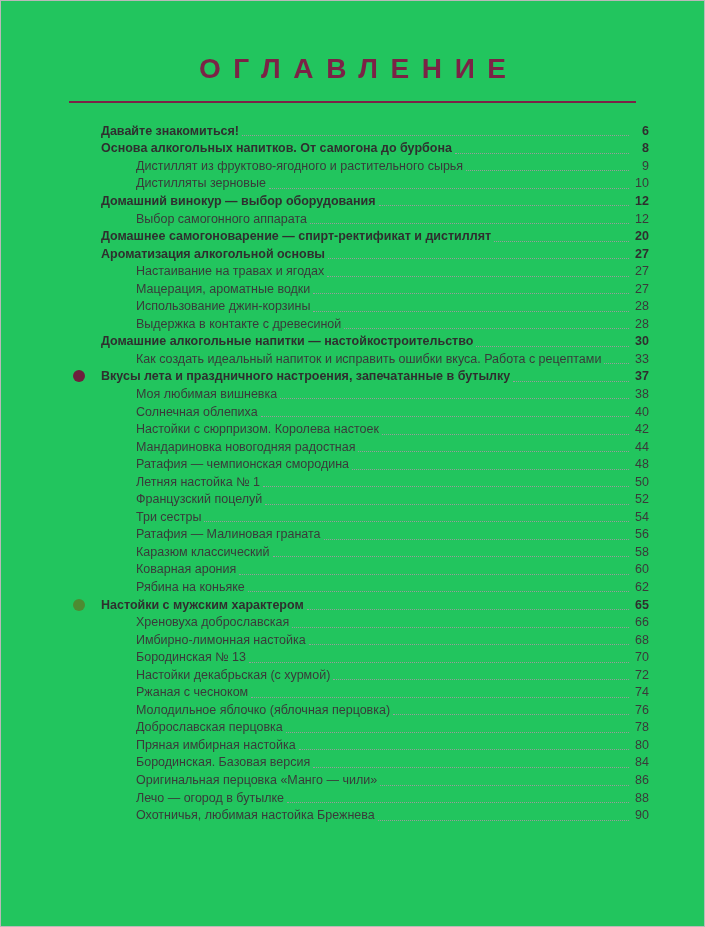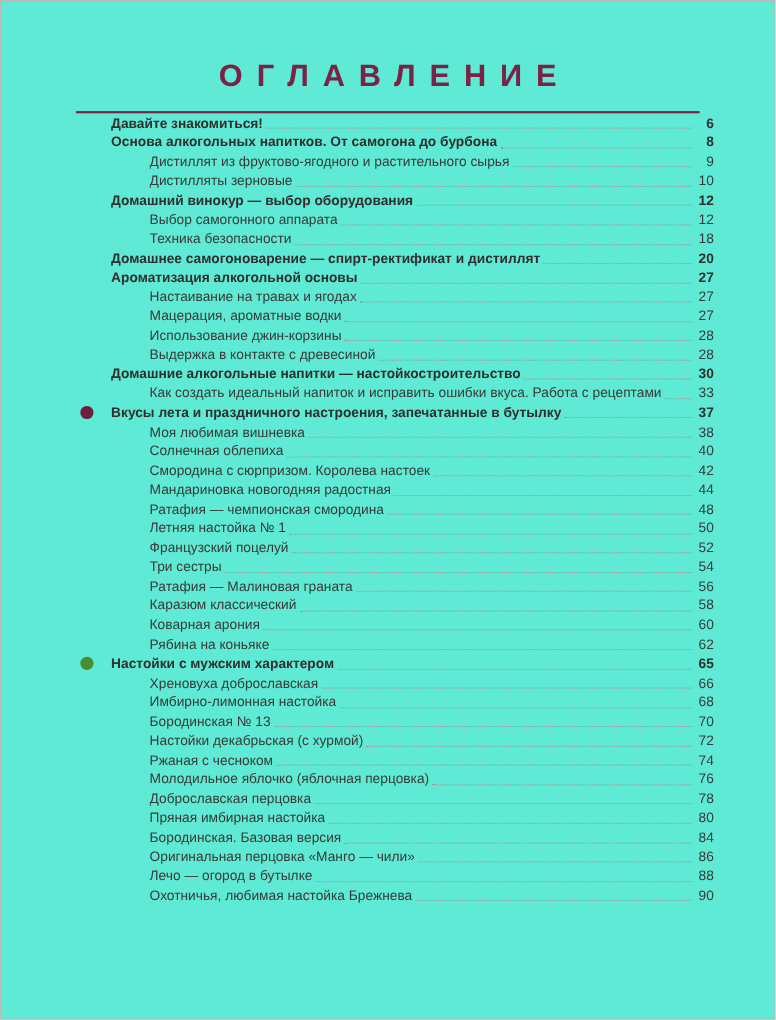--- a/index.html
+++ b/index.html
@@ -6,40 +6,41 @@
     margin: 0;
     padding: 0;
     background: #ffffff;
     font-family: "Liberation Sans", sans-serif;
   }
   .page {
     position: relative;
     width: 705px;
     height: 927px;
     box-sizing: border-box;
-    background: #5eead4;
+    background: #22c55e;
     border: 1px solid #b9b9b9;
     overflow: hidden;
   }
   .title {
     margin: 52px 0 0 0;
     padding-left: .45em; 
     text-align: center;
     font-size: 28px;
     line-height: 32px;
     font-weight: 700;
     letter-spacing: .45em;
     color: var(--accent, #7b2346);
   }
   .divider {
     border: none;
     border-top: 2px solid var(--accent, #7b2346);
     margin: 16px 68px 0 68px;
   }
   .toc {
+    margin-top: 19px;
     padding: 0 55px 0 100px;
     color: #3a3a3a;
     font-size: 12.5px;
   }
   .row {
     position: relative;
     display: flex;
     align-items: center;
     height: 17.55px;
     white-space: nowrap;
@@ -103,25 +104,20 @@
       <div class="row bold">
         <span class="label">Домашний винокур — выбор оборудования</span>
         <span class="leader"></span>
         <span class="pagenum">12</span>
       </div>
       <div class="row indent">
         <span class="label">Выбор самогонного аппарата</span>
         <span class="leader"></span>
         <span class="pagenum">12</span>
       </div>
-      <div class="row indent">
-        <span class="label">Техника безопасности</span>
-        <span class="leader"></span>
-        <span class="pagenum">18</span>
-      </div>
       <div class="row bold">
         <span class="label">Домашнее самогоноварение — спирт-ректификат и дистиллят</span>
         <span class="leader"></span>
         <span class="pagenum">20</span>
       </div>
       <div class="row bold">
         <span class="label">Ароматизация алкогольной основы</span>
         <span class="leader"></span>
         <span class="pagenum">27</span>
       </div>
@@ -165,21 +161,21 @@
         <span class="label">Моя любимая вишневка</span>
         <span class="leader"></span>
         <span class="pagenum">38</span>
       </div>
       <div class="row indent">
         <span class="label">Солнечная облепиха</span>
         <span class="leader"></span>
         <span class="pagenum">40</span>
       </div>
       <div class="row indent">
-        <span class="label">Смородина с сюрпризом. Королева настоек</span>
+        <span class="label">Настойки с сюрпризом. Королева настоек</span>
         <span class="leader"></span>
         <span class="pagenum">42</span>
       </div>
       <div class="row indent">
         <span class="label">Мандариновка новогодняя радостная</span>
         <span class="leader"></span>
         <span class="pagenum">44</span>
       </div>
       <div class="row indent">
         <span class="label">Ратафия — чемпионская смородина</span>

